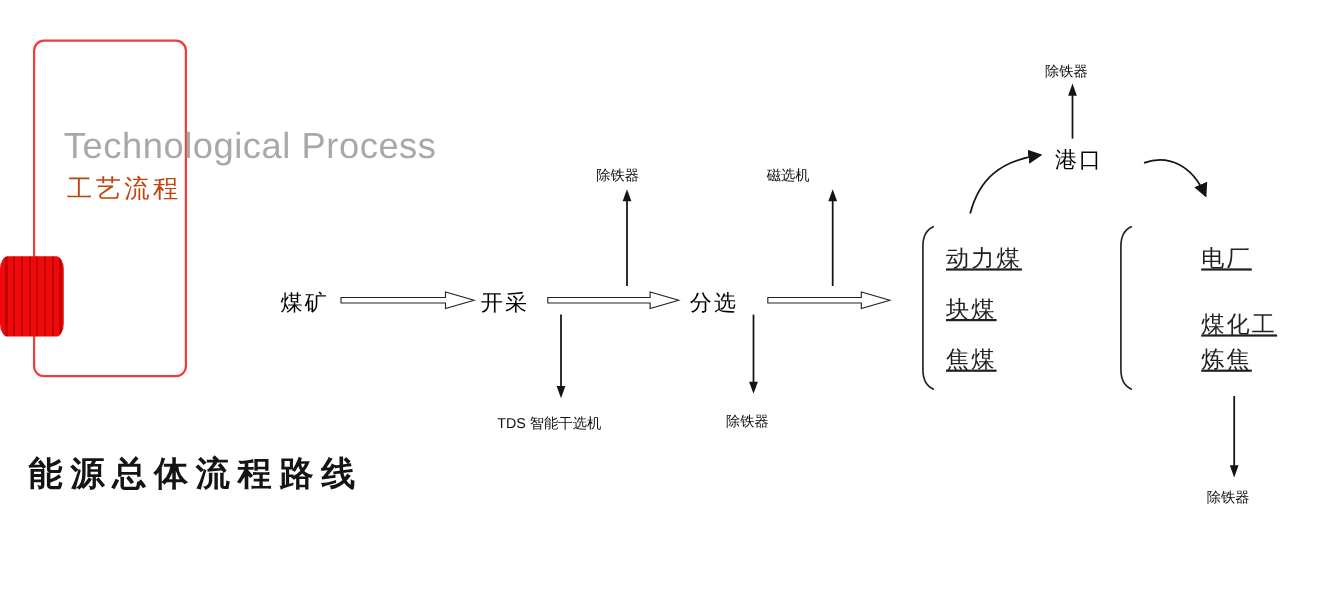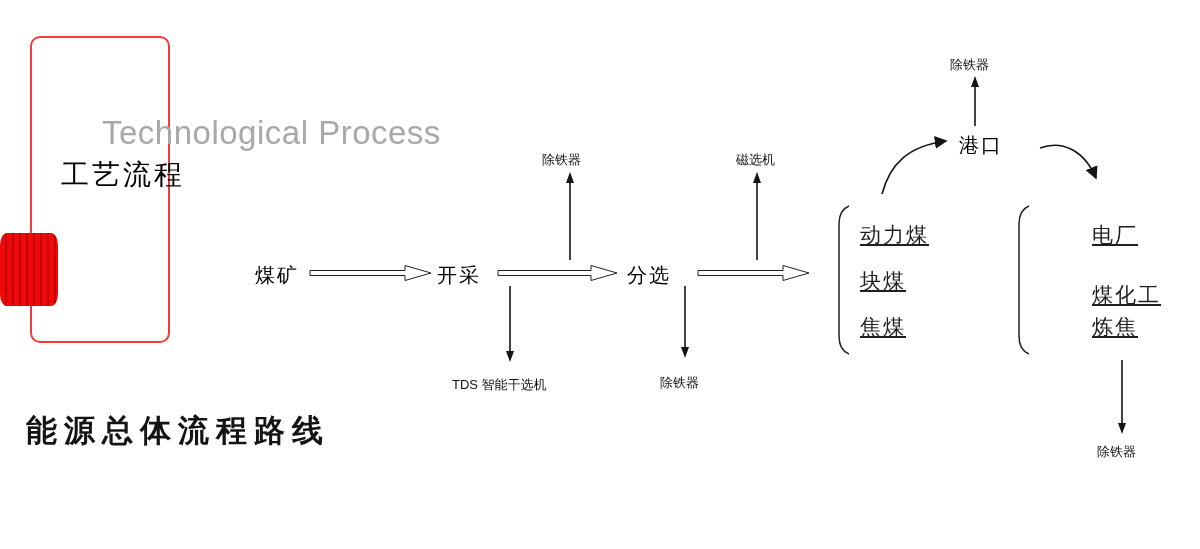--- a/index.html
+++ b/index.html
@@ -26,25 +26,25 @@
     background: repeating-linear-gradient(90deg,
       #ee0a0a 0px, #ee0a0a 5px,
       #c40000 5px, #c40000 7px);
     border-radius: 7px / 12px;
   }
 
   
   .title-en {
     left: 58px; top: 114px;
     font-size: 33px; color: #a8a8a8;
-    letter-spacing: 0.5px; white-space: nowrap; margin-left: 44px;
+    letter-spacing: 0.5px; white-space: nowrap;
   }
   .title-zh {
     left: 61px; top: 156px;
-    font-size: 28px; color: #000000;
+    font-size: 23px; color: #c2410c;
     letter-spacing: 3px; white-space: nowrap;
   }
   .caption {
     left: 26px; top: 410px;
     font-size: 31px; font-weight: 700; color: #141414;
     letter-spacing: 7px; white-space: nowrap;
   }
 
   
   .node { font-size: 20px; letter-spacing: 2px; white-space: nowrap; color: #000000; }
@@ -64,21 +64,21 @@
   <div class="title-en abs">Technological Process</div>
   <div class="title-zh abs">工艺流程</div>
   <div class="caption abs">能源总体流程路线</div>
 
   <div class="node abs" style="left:255px;top:262px">煤矿</div>
   <div class="node abs" style="left:437px;top:262px">开采</div>
   <div class="node abs" style="left:627px;top:262px">分选</div>
   <div class="node abs" style="left:959px;top:132px">港口</div>
 
   <div class="small-label abs" style="left:542px;top:151px">除铁器</div>
-  <div class="small-label abs" style="left:736px;top:151px">磁选机</div>
+  <div class="small-label abs" style="left:697px;top:151px">磁选机</div>
   <div class="small-label abs" style="left:452px;top:376px">TDS 智能干选机</div>
   <div class="small-label abs" style="left:660px;top:374px">除铁器</div>
   <div class="small-label abs" style="left:950px;top:56px">除铁器</div>
   <div class="small-label abs" style="left:1097px;top:443px">除铁器</div>
 
   <svg class="abs" style="left:835px;top:204px" width="16" height="152">
     <path d="M14,2 Q4,6 4,20 L4,132 Q4,146 14,150" fill="none" stroke="#222" stroke-width="1.5"></path>
   </svg>
   <div class="group-item abs" style="left:860px;top:221px">动力煤</div>
   <div class="group-item abs" style="left:860px;top:267px">块煤</div>

